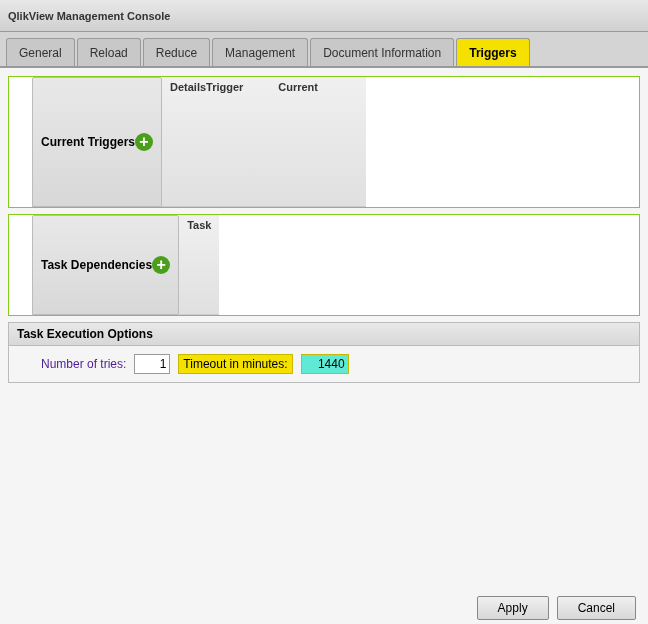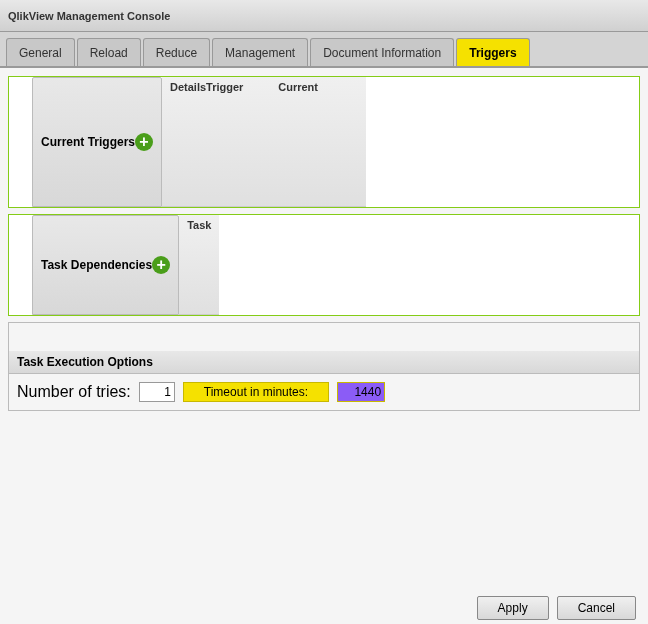--- a/index.html
+++ b/index.html
@@ -112,53 +112,53 @@
     .task-exec-section {
       border: 1px solid #bbb;
       background: #f5f5f5;
     }
     .task-exec-header {
       background: linear-gradient(to bottom, #e8e8e8, #d8d8d8);
       padding: 4px 8px;
       font-weight: bold;
       font-size: 12px;
       border-bottom: 1px solid #bbb;
-      margin-top: 28px;
     }
     .task-exec-body {
       padding: 8px 8px;
       display: flex;
       align-items: center;
       gap: 8px;
     }
     .field-label {
-      color: #000000;
-      font-size: 16px;
+      color: #4c1d95;
+      font-size: 12px;
+      margin-left: 24px;
     }
     .number-input {
       width: 36px;
       height: 20px;
       border: 1px solid #999;
       background: #fff;
       font-size: 12px;
       text-align: right;
       padding: 1px 3px;
     }
     .timeout-label {
       background: #f5e100;
       border: 1px solid #c8b800;
-      padding: 2px 20px;
+      padding: 2px 4px;
       font-size: 12px;
       color: #000;
     }
     .timeout-input {
       width: 48px;
       height: 20px;
       border: 1px solid #c8b800;
-      background: #8b5cf6;
+      background: #5eead4;
       font-size: 12px;
       text-align: right;
       padding: 1px 3px;
     }
     .spacer { flex: 1; }
     .footer {
       display: flex;
       justify-content: flex-end;
       align-items: center;
       gap: 8px;

